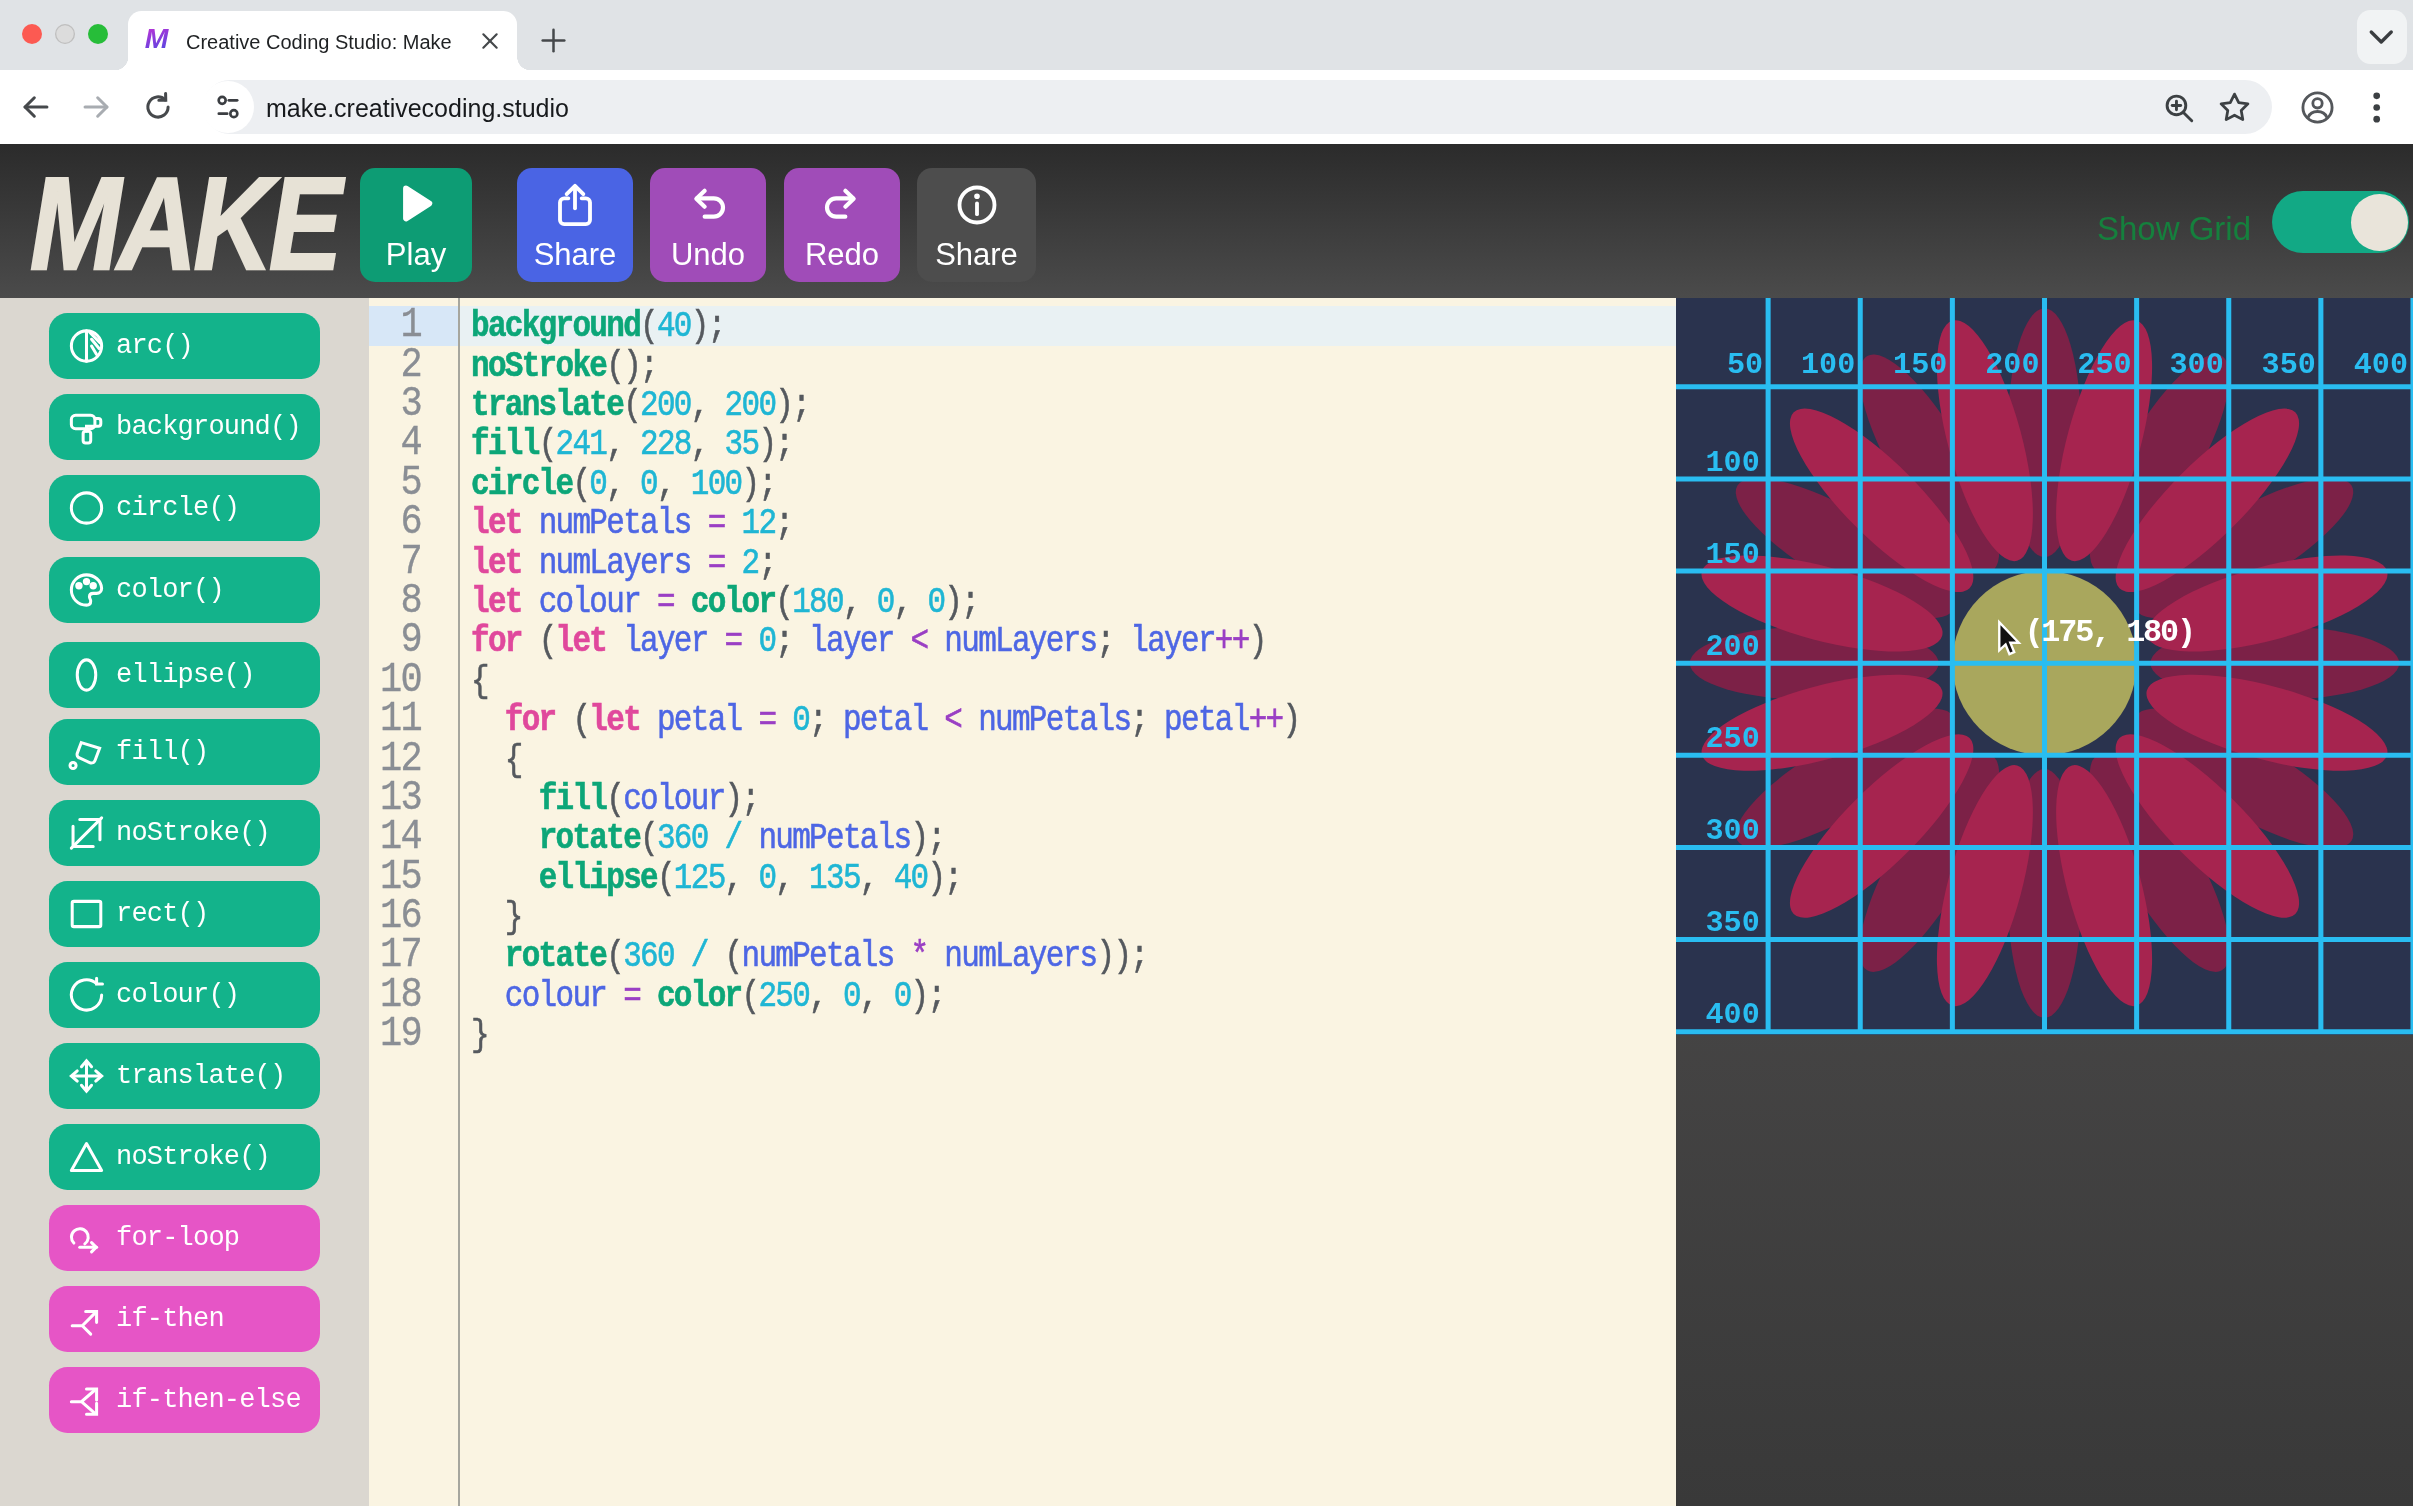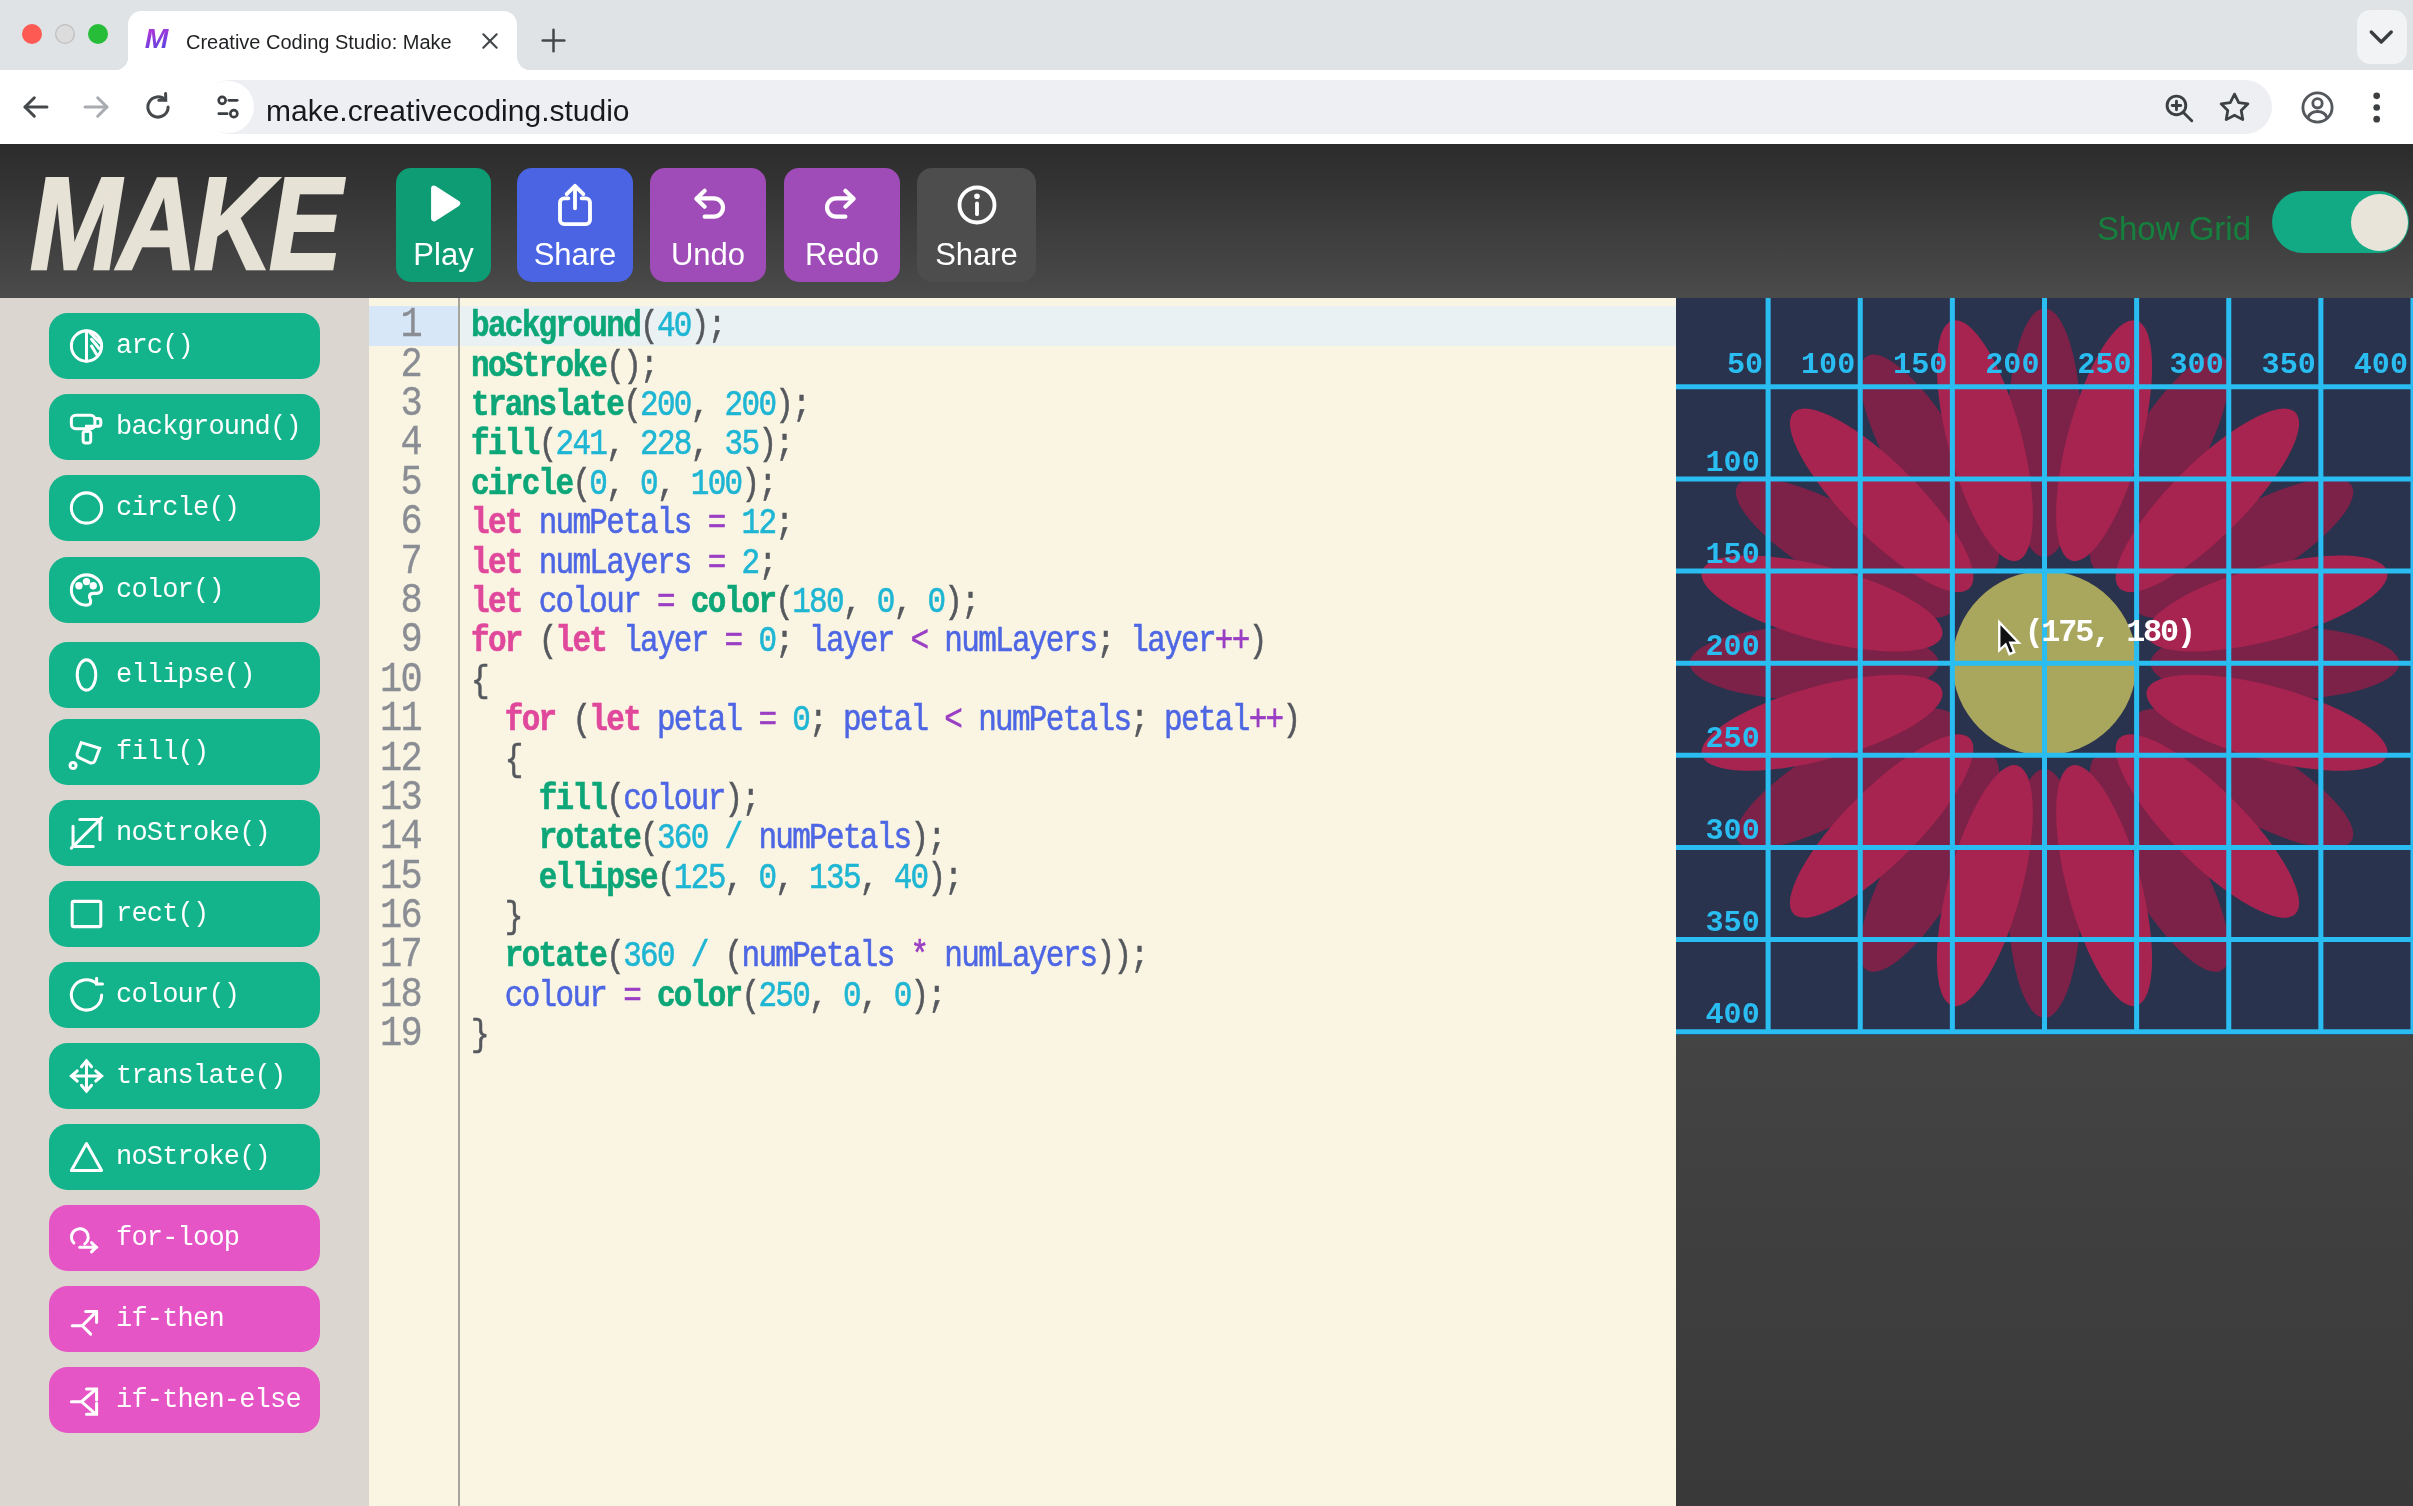--- a/index.html
+++ b/index.html
@@ -101,21 +101,21 @@
   <polyline points="28,3 28.2,11 20,11" stroke-linejoin="miter"></polyline>
 </svg>
 <div class="abs" id="pill"></div>
 <div class="abs" id="pillcircle"></div>
 <svg class="abs" style="left:213px; top:92px;" width="30" height="30" viewBox="0 0 36 36" fill="none" stroke="#3b3e42" stroke-width="3.2" stroke-linecap="round">
   <circle cx="11" cy="10" r="4.2"></circle>
     <line x1="19" y1="10" x2="29" y2="10"></line>
   <line x1="7" y1="26" x2="17" y2="26"></line>
     <circle cx="25" cy="26" r="4.2"></circle>
 </svg>
-<div class="abs" style="left:266px; top:94px; font-size:30px; color:#17191c;">make.creativecoding.studio</div>
+<div class="abs" style="left:266px; top:94px; font-size:25px; color:#17191c;">make.creativecoding.studio</div>
 <svg class="abs" style="left:2162px; top:91px;" width="34" height="34" viewBox="0 0 40 40" fill="none" stroke="#3c4043" stroke-width="3.4" stroke-linecap="round">
   <circle cx="17" cy="17" r="11"></circle>
     <line x1="25.5" y1="25.5" x2="35" y2="35"></line>
   <line x1="12" y1="17" x2="22" y2="17"></line>
     <line x1="17" y1="12" x2="17" y2="22"></line>
 </svg>
 <svg class="abs" style="left:2217px; top:90px;" width="35" height="35" viewBox="0 0 24 24" fill="none" stroke="#3c4043" stroke-width="1.9" stroke-linejoin="round">
   <path d="M12 2.8 L14.9 8.6 21.2 9.5 16.6 14 17.7 20.3 12 17.3 6.3 20.3 7.4 14 2.8 9.5 9.1 8.6 Z"></path>
 </svg>
 <svg class="abs" style="left:2300px; top:90px;" width="35" height="35" viewBox="0 0 42 42" fill="none" stroke="#54575b" stroke-width="3.4">
@@ -124,21 +124,21 @@
   <path d="M 10,32.5 a 11.5,9.5 0 0 1 22,0" stroke-linecap="round"></path>
 </svg>
 <svg class="abs" style="left:2370px; top:90px;" width="13.4" height="35" viewBox="0 0 16 42" fill="#3c4043">
   <circle cx="8" cy="7" r="4"></circle>
     <circle cx="8" cy="21" r="4"></circle>
     <circle cx="8" cy="35" r="4"></circle>
 </svg>
 
 <div class="abs" id="header"></div>
 <div class="abs" id="logo">MAKE</div>
-<div class="abs hbtn" style="left:396px; width:95px; background:#0d9c74;">
+<div class="abs hbtn" style="left:360px; width:112px; background:#0d9c74;">
   <svg width="50" height="47" viewBox="0 0 60 56">
       <path d="M 18,10 L 46,28 L 18,46 Z" fill="#fff" stroke="#fff" stroke-width="7" stroke-linejoin="round"></path>
     </svg>
   <div class="lbl">Play</div>
 </div>
 <div class="abs hbtn" style="left:517px; width:116px; background:#4a64e4;">
   <svg width="50" height="50" viewBox="0 0 60 60" fill="none" stroke="#fff" stroke-width="4.6" stroke-linecap="round" stroke-linejoin="round">
     <path d="M 22,22 h -5 a 5,5 0 0 0 -5,5 v 21 a 5,5 0 0 0 5,5 h 26 a 5,5 0 0 0 5,-5 v -21 a 5,5 0 0 0 -5,-5 h -5"></path>
     <line x1="30" y1="8" x2="30" y2="34"></line>
     <polyline points="20,17 30,7 40,17"></polyline>

